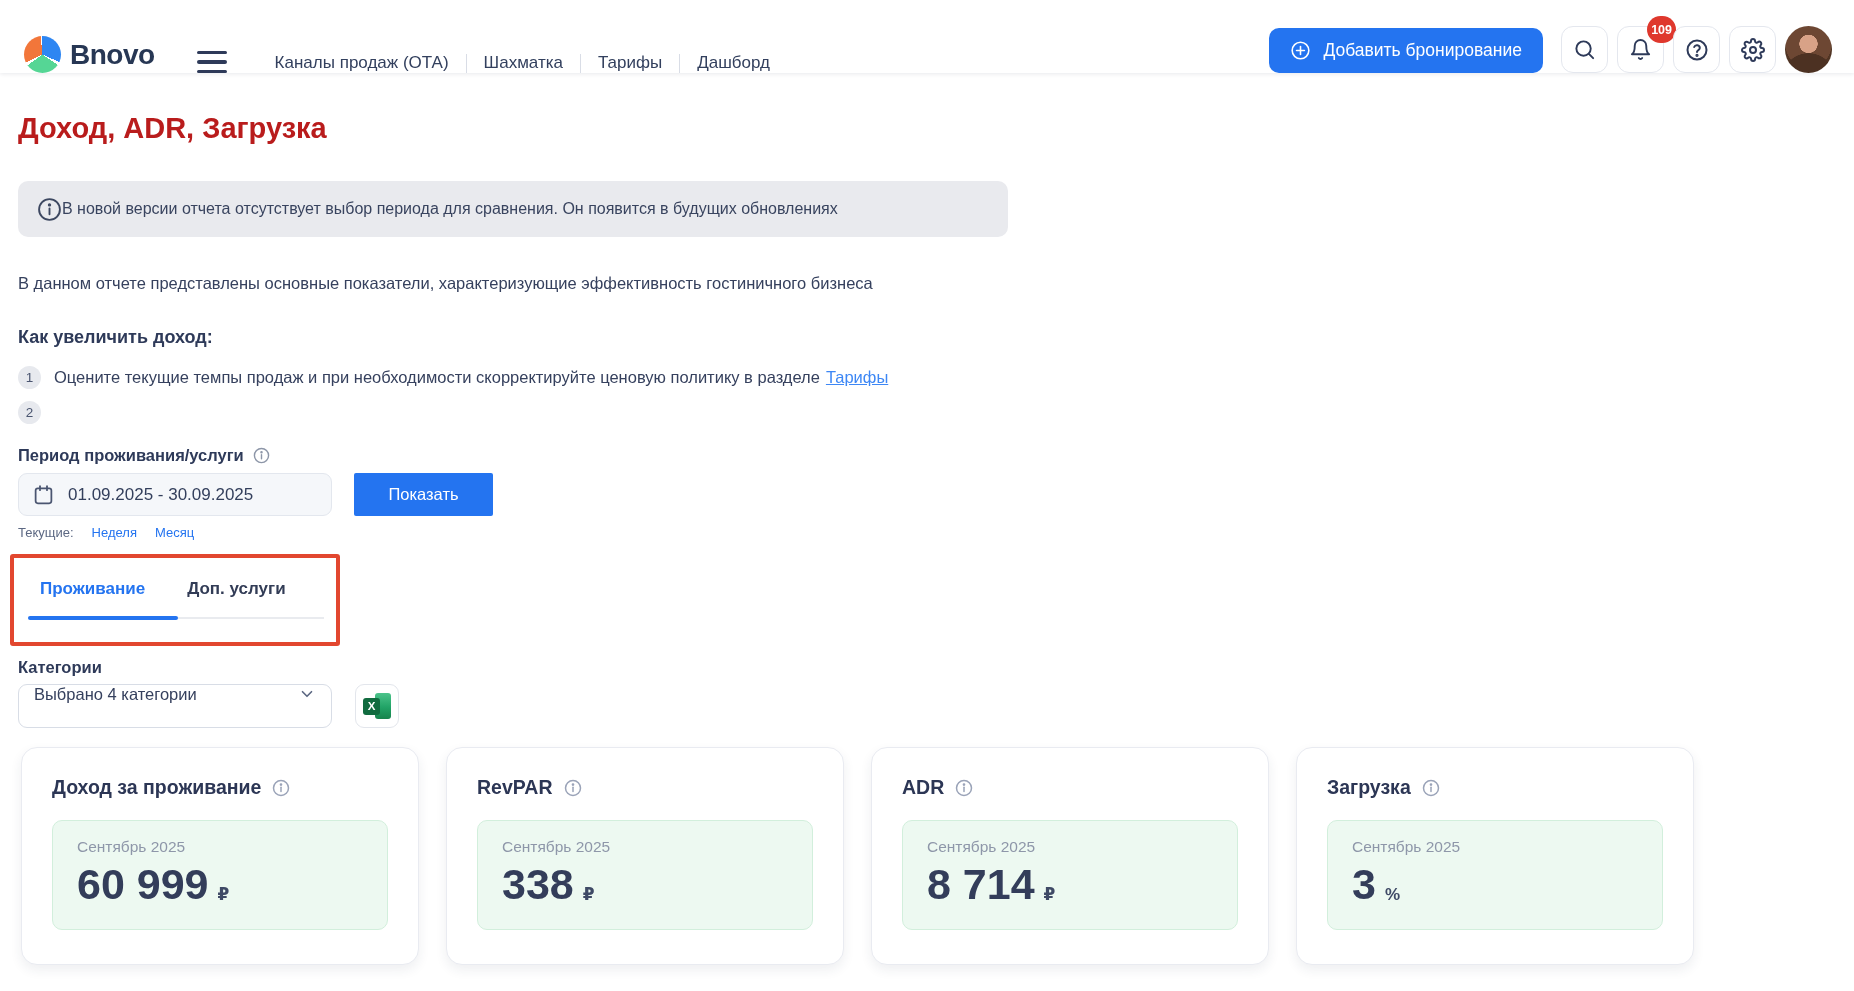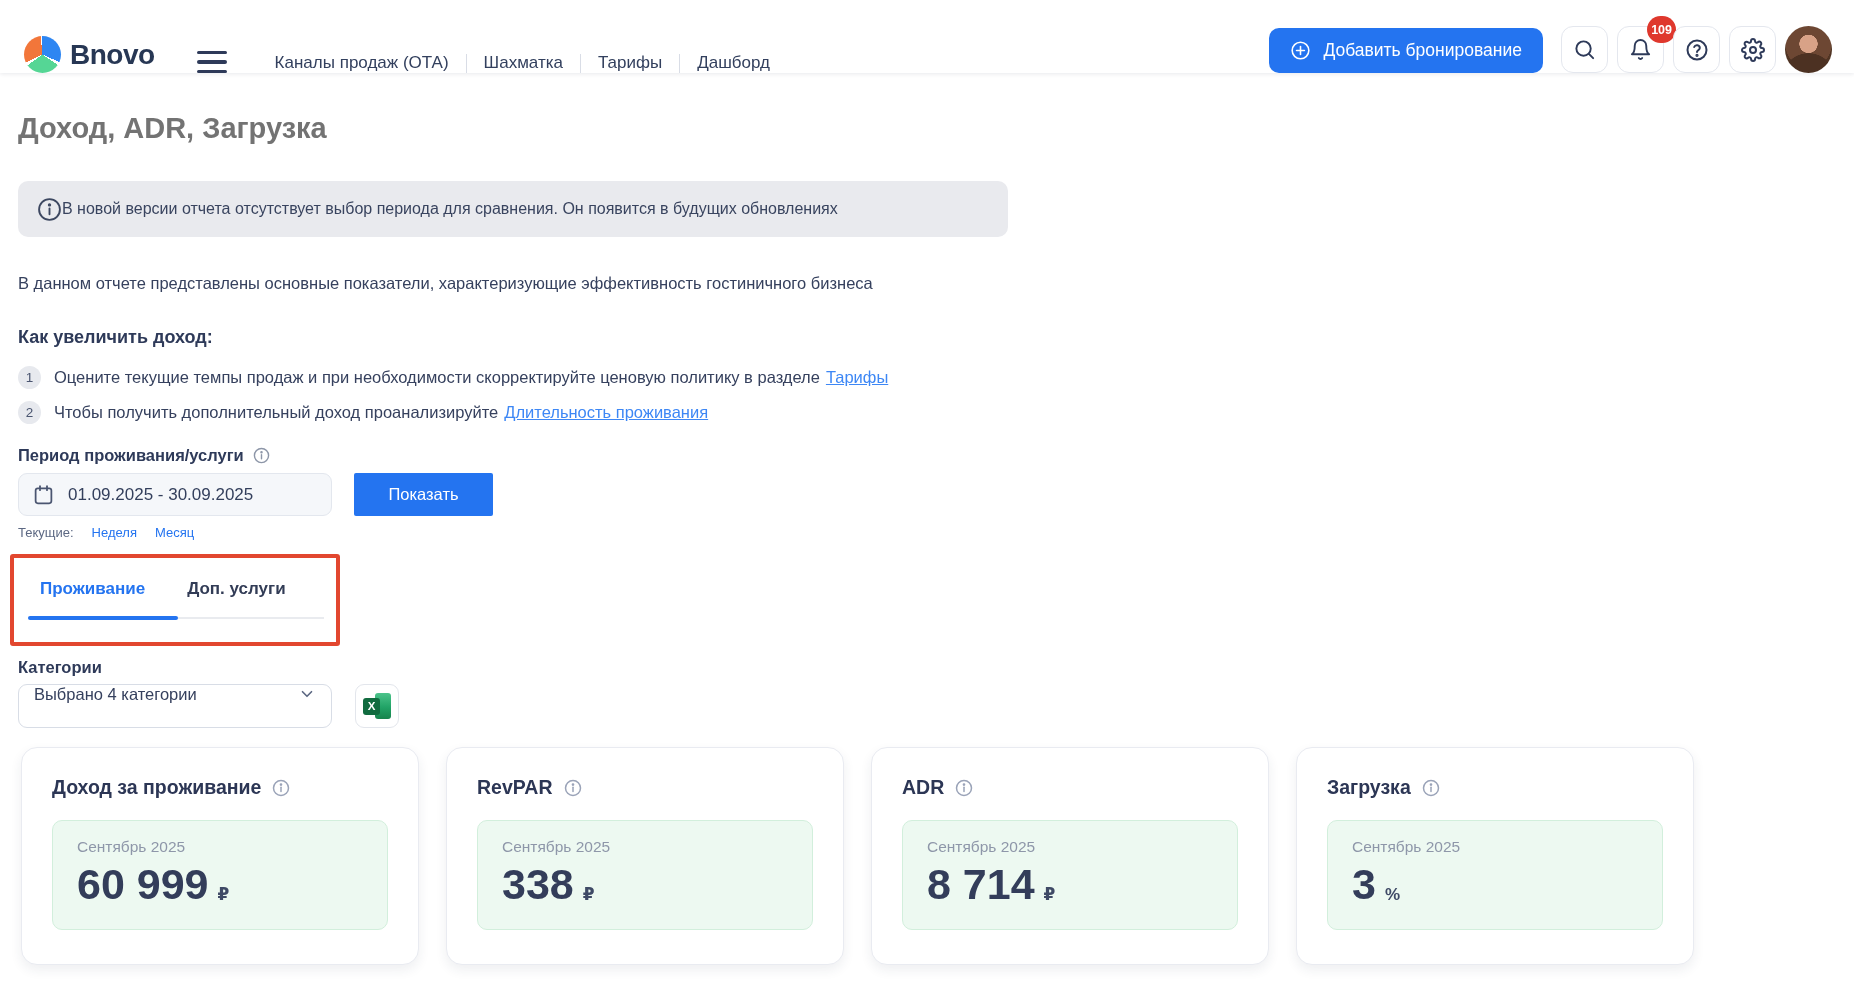--- a/index.html
+++ b/index.html
@@ -51,21 +51,21 @@
   .avatar {
     width:47px; height:47px; border-radius:50%; margin-left:9px; cursor:pointer;
     background:
       radial-gradient(circle at 50% 38%, #d8a287 0 24%, rgba(0,0,0,0) 25%),
       radial-gradient(circle at 50% 115%, #4c3122 0 45%, rgba(0,0,0,0) 46%),
       radial-gradient(circle at 50% 40%, #6d4733 0 62%, #513524 63%);
   }
 
   
   main { padding-left:18px; position:relative; }
-  .page-title { margin:39px 0 0; font-size:29px; font-weight:bold; color:#737373; }
+  .page-title { margin:39px 0 0; font-size:29px; font-weight:bold; color:#b91c1c; }
   .banner {
     margin-top:36px; width:990px; height:56px; background:#e9eaee; border-radius:10px;
     display:flex; align-items:center; padding:0 20px 0 19px;
     font-size:16px; color:#39445f;
   }
   .intro { margin:37px 0 0; font-size:16.5px; color:#36415e; }
   .how { margin:34px 0 0; font-size:18px; font-weight:bold; color:#2e3a59; }
   .step { display:flex; align-items:center; gap:13px; margin-top:18px; font-size:16.5px; color:#36415e; }
   .step + .step { margin-top:12px; }
   .step-num {
@@ -220,21 +220,20 @@
 
   <p class="intro">В данном отчете представлены основные показатели, характеризующие эффективность гостиничного бизнеса</p>
   <div class="how">Как увеличить доход:</div>
 
   <div class="step">
     <span class="step-num">1</span>
     <span><span>Оцените текущие темпы продаж и при необходимости скорректируйте ценовую политику в разделе</span><a class="link">Тарифы</a></span>
   </div>
   <div class="step">
     <span class="step-num">2</span>
-    <span><span>Чтобы получить дополнительный доход проанализируйте</span><a class="link">Длительность проживания</a></span>
   </div>
 
   <div class="period-label">
     <span>Период проживания/услуги</span>
     <span>
       <svg width="17" height="17" viewBox="0 0 24 24" fill="none" stroke="#8d96a8" stroke-width="2" stroke-linecap="round">
         <circle cx="12" cy="12" r="10"></circle>
           <line x1="12" y1="11" x2="12" y2="16.6"></line>
           <circle cx="12" cy="7.4" r="0.8" fill="#8d96a8"></circle>
       </svg>

